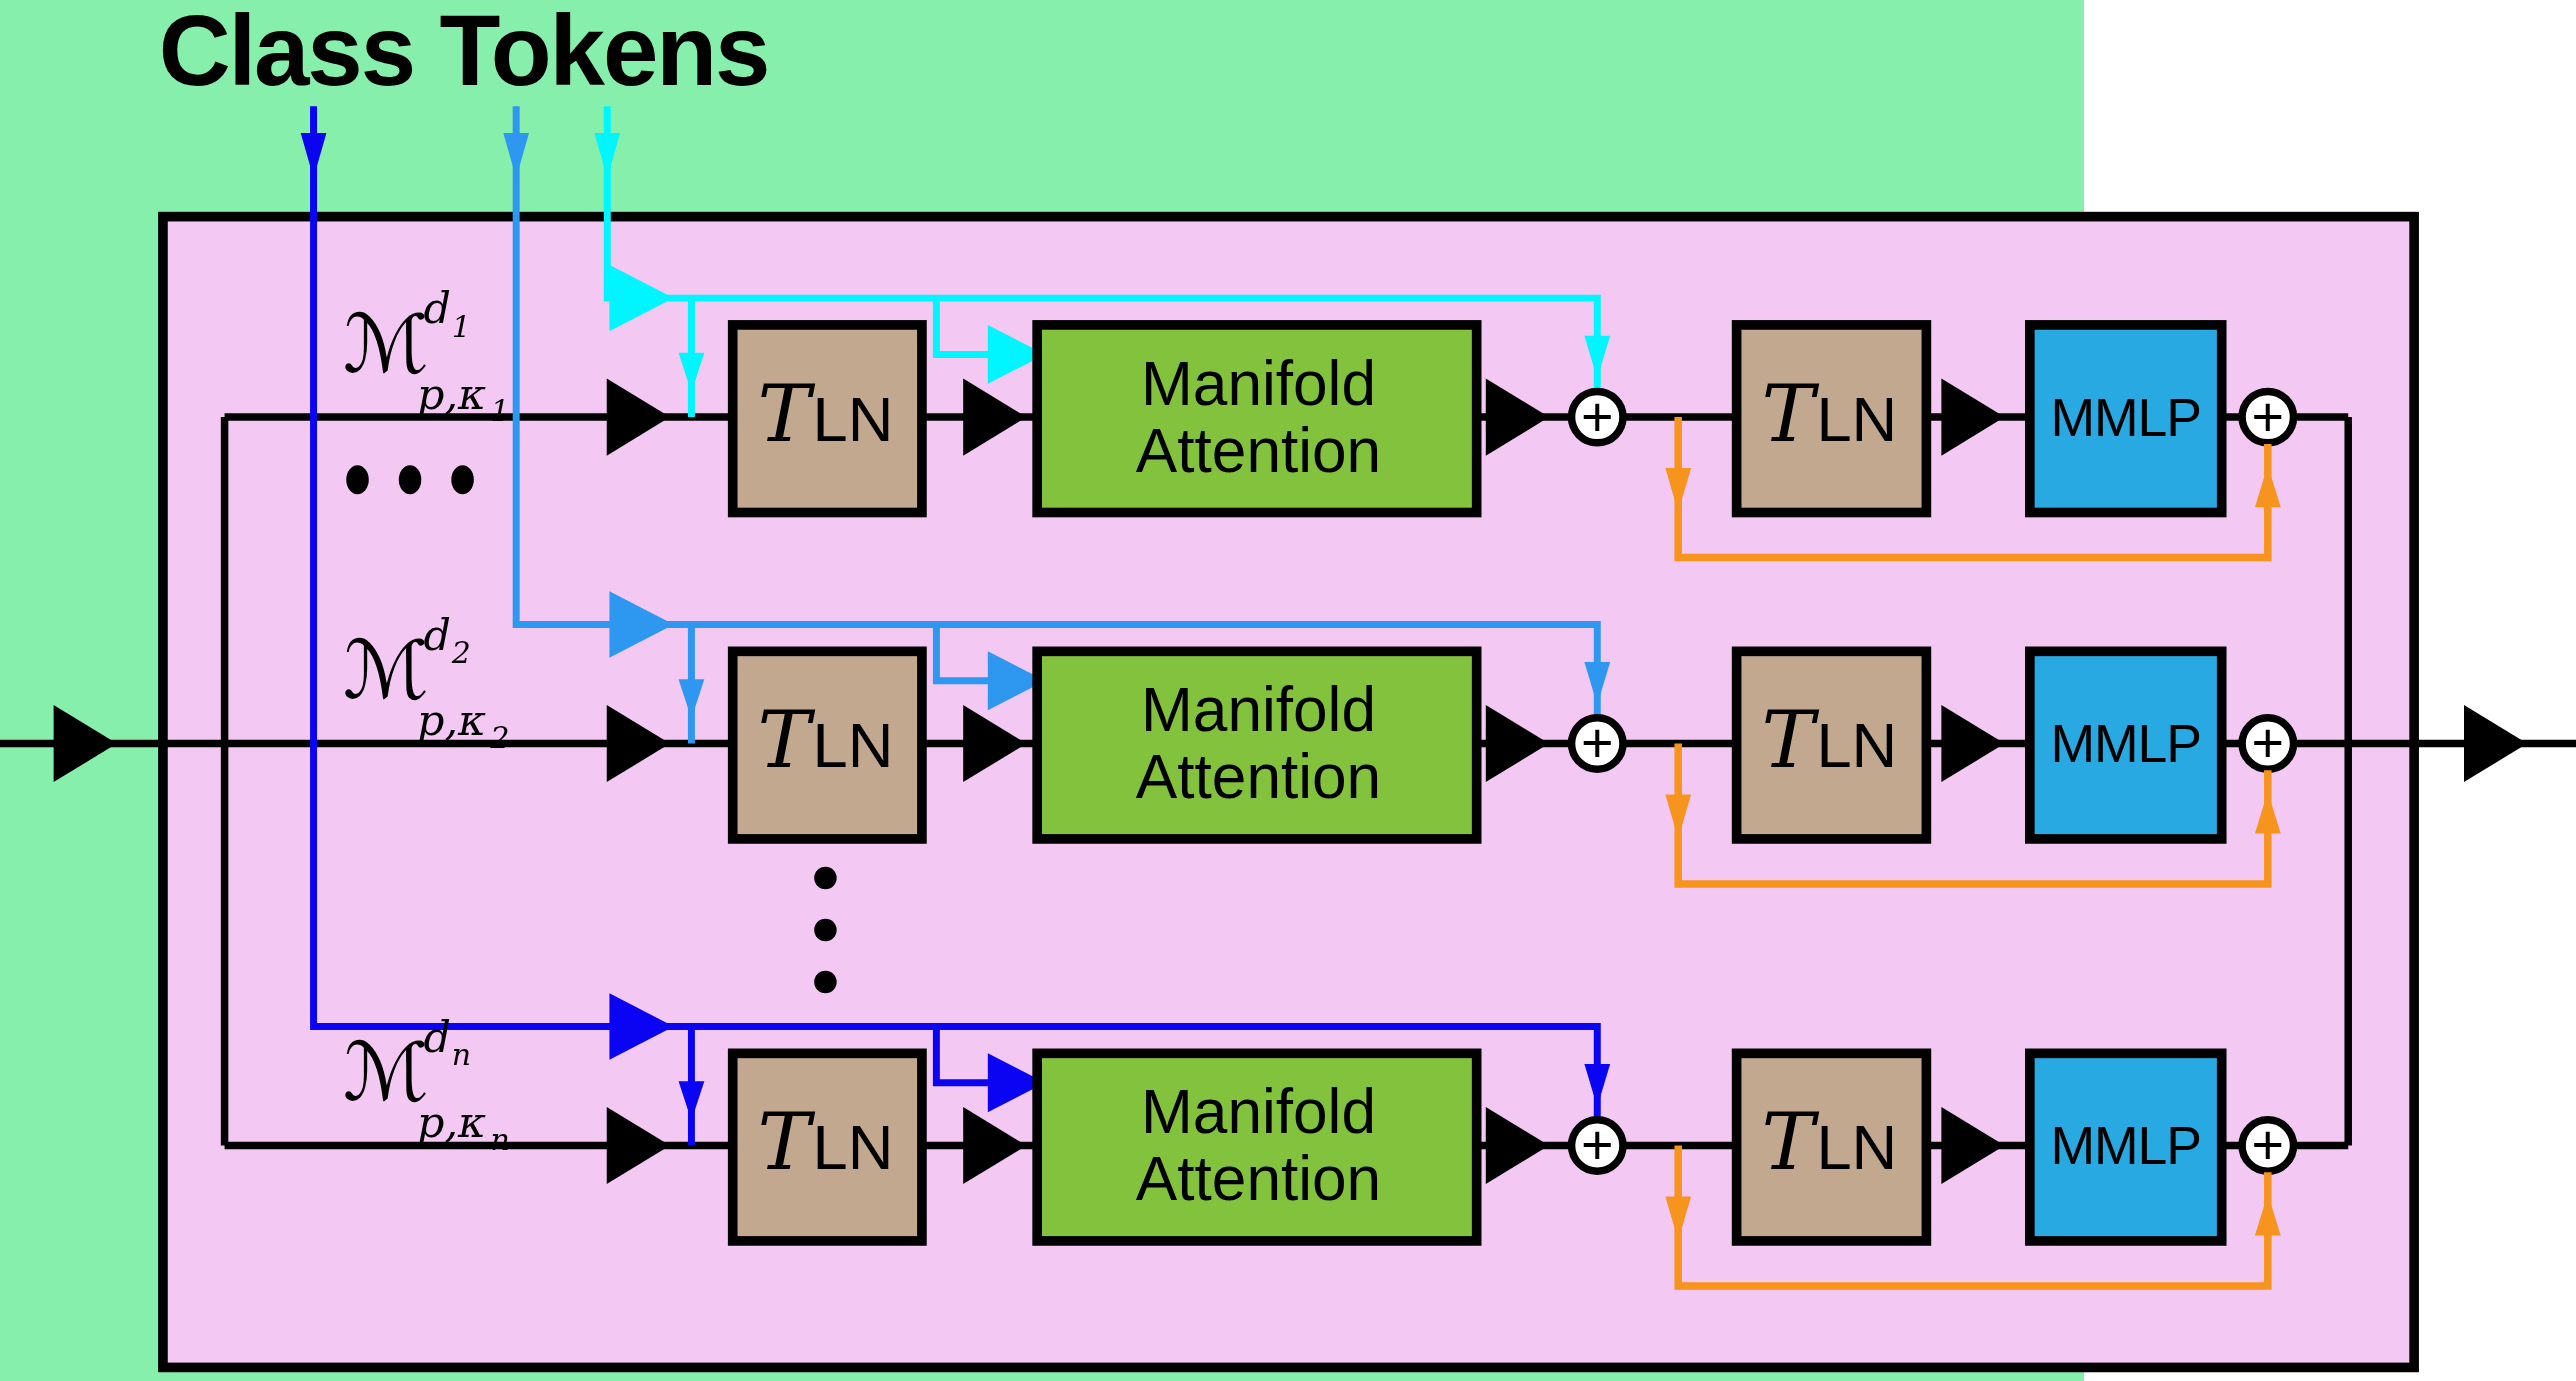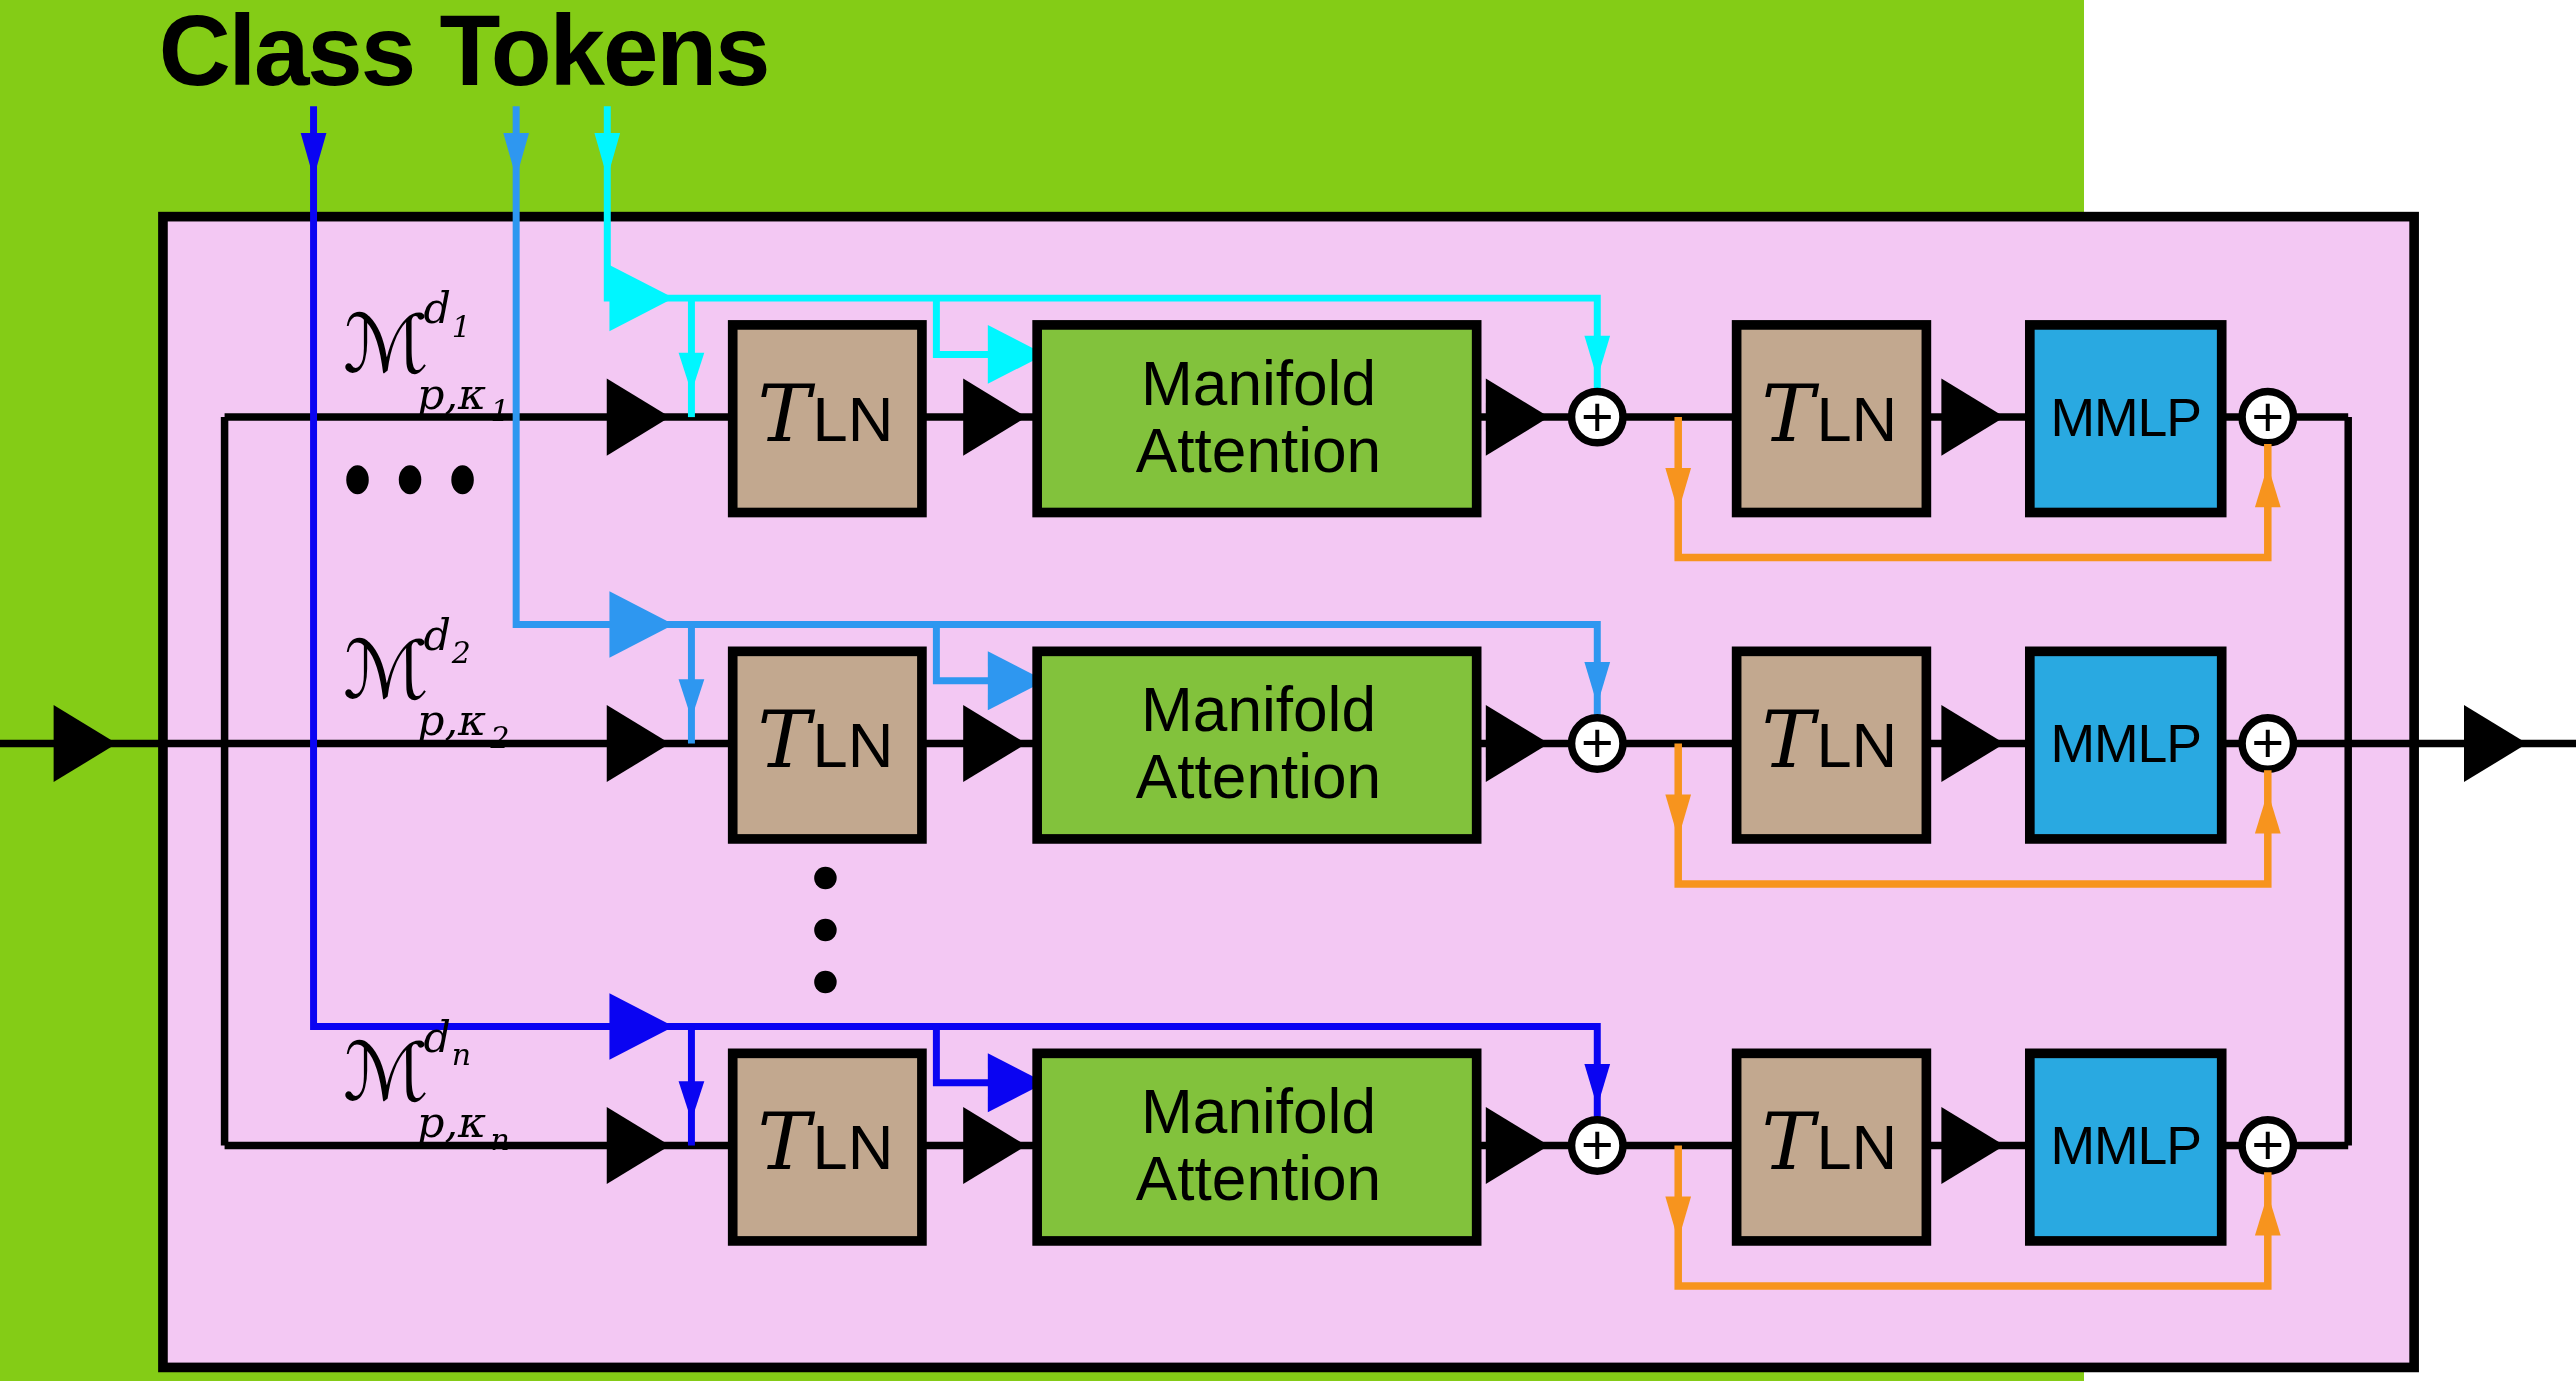--- a/index.html
+++ b/index.html
@@ -1,16 +1,16 @@
 <!DOCTYPE html>
 <html style="font-size:8.6px"><head>
 <meta charset="utf-8">
 <style>
   html,body{margin:0;padding:0;background:#ffffff;}
-  .stage{width:2084px;height:1382px;position:relative;background:#84cc16;text-align:center;}
+  .stage{width:2084px;height:1382px;position:relative;background:#86efac;text-align:center;}
   svg{display:block;width:2576px;height:1382px;}
   text{fill:#000000;}
   .ln{stroke:#000000;stroke-width:14;fill:none;}
   .trunk{stroke:#000000;stroke-width:14;fill:none;}
   .hd{fill:#000000;stroke:none;}
   .bx{stroke:#000000;stroke-width:18;}
   .addc{fill:#ffffff;stroke:#000000;stroke-width:14;}
   .tk{stroke-width:13;fill:none;}
   .tkh{stroke:none;}
   .res{stroke-width:14;fill:none;}

